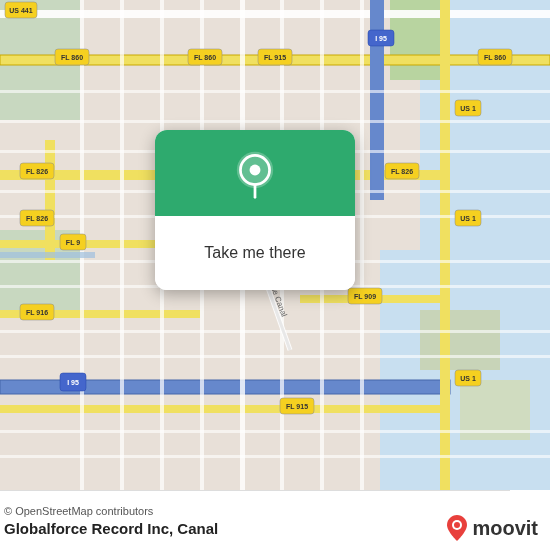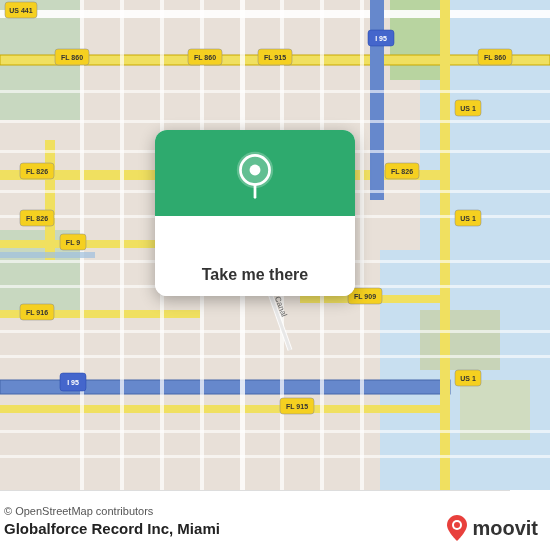--- a/index.html
+++ b/index.html
@@ -48,29 +48,28 @@
       align-items: center;
       justify-content: center;
     }
 
     #location-pin {
       width: 50px;
       height: 50px;
     }
 
     #take-me-there-btn {
-      padding: 12px 0;
+      padding: 28px 0;
       width: 100%;
       text-align: center;
       font-size: 16px;
-      font-weight: 700;
+      font-weight: 400;
       color: #333;
       cursor: pointer;
       background: white;
-      margin-top: 38px;
     }
 
     #bottom-bar {
       width: 510px;
       height: 60px;
       background: white;
       border-top: 1px solid #ddd;
       display: flex;
       flex-direction: column;
       justify-content: center;
@@ -242,21 +241,21 @@
         <path d="M25 38 L25 52" stroke="white" stroke-width="3" stroke-linecap="round"></path>
       </svg>
     </div>
     <div id="take-me-there-btn">Take me there</div>
   </div>
 </div>
 
 <div id="bottom-bar">
   <span id="osm-attribution">© OpenStreetMap contributors</span>
   <div style="display:flex; align-items:center; justify-content:space-between;">
-    <span id="place-name">Globalforce Record Inc, Miami</span>
+    <span id="place-name">Globalforce Record Inc, Canal</span>
     <div id="moovit-logo">
       <svg id="moovit-pin" viewBox="0 0 22 28" xmlns="http://www.w3.org/2000/svg">
         <path d="M11 1 C5.5 1 1 5.5 1 11 C1 17.5 11 27 11 27 C11 27 21 17.5 21 11 C21 5.5 16.5 1 11 1Z" fill="#e8403c"></path>
         <circle cx="11" cy="11" r="5" fill="white"></circle>
         <circle cx="11" cy="11" r="3" fill="#e8403c"></circle>
       </svg>
       <span id="moovit-text">moovit</span>
     </div>
   </div>
 </div>

